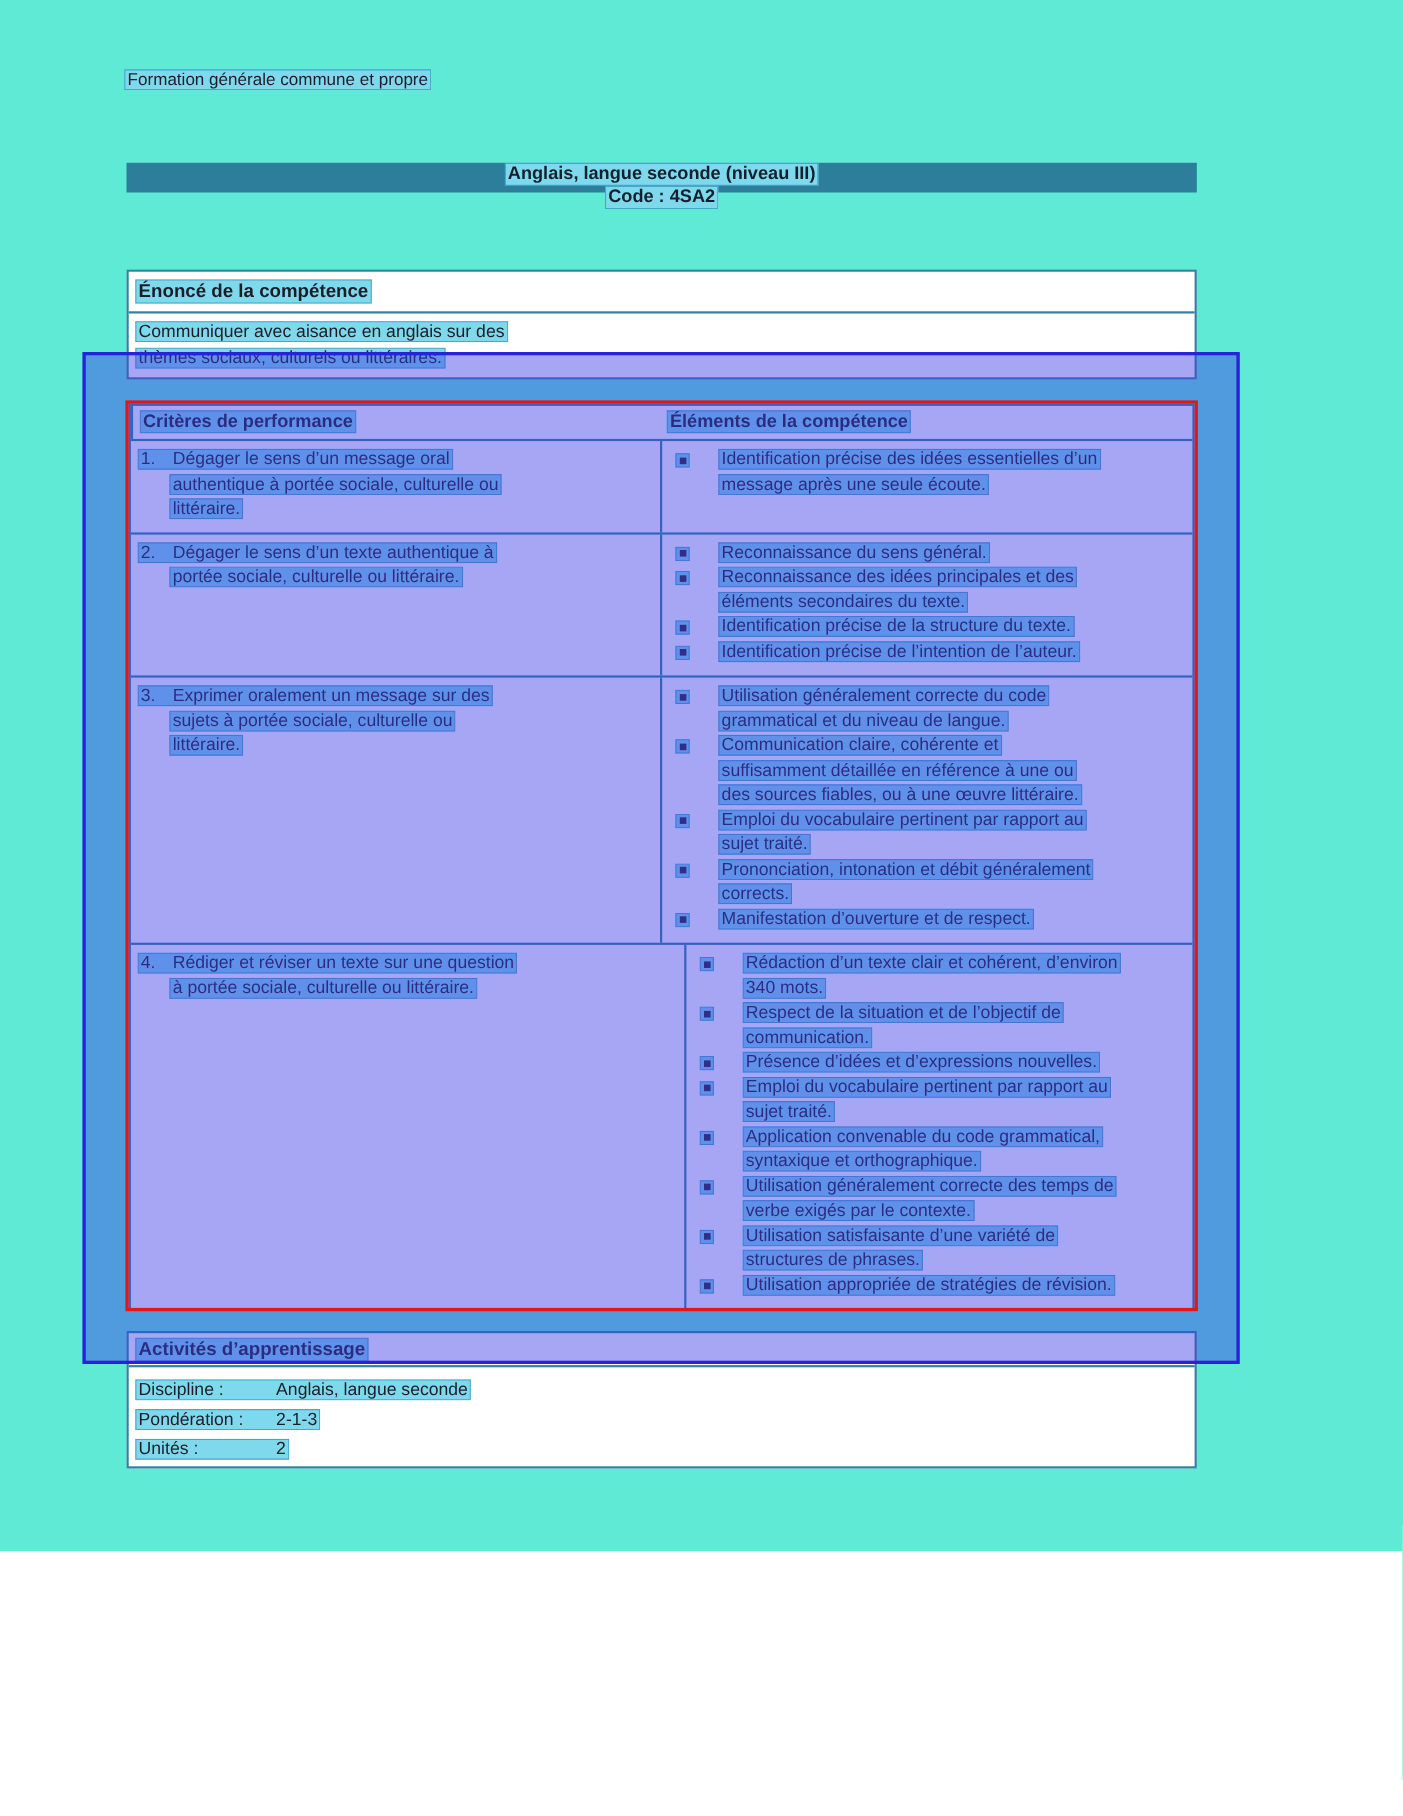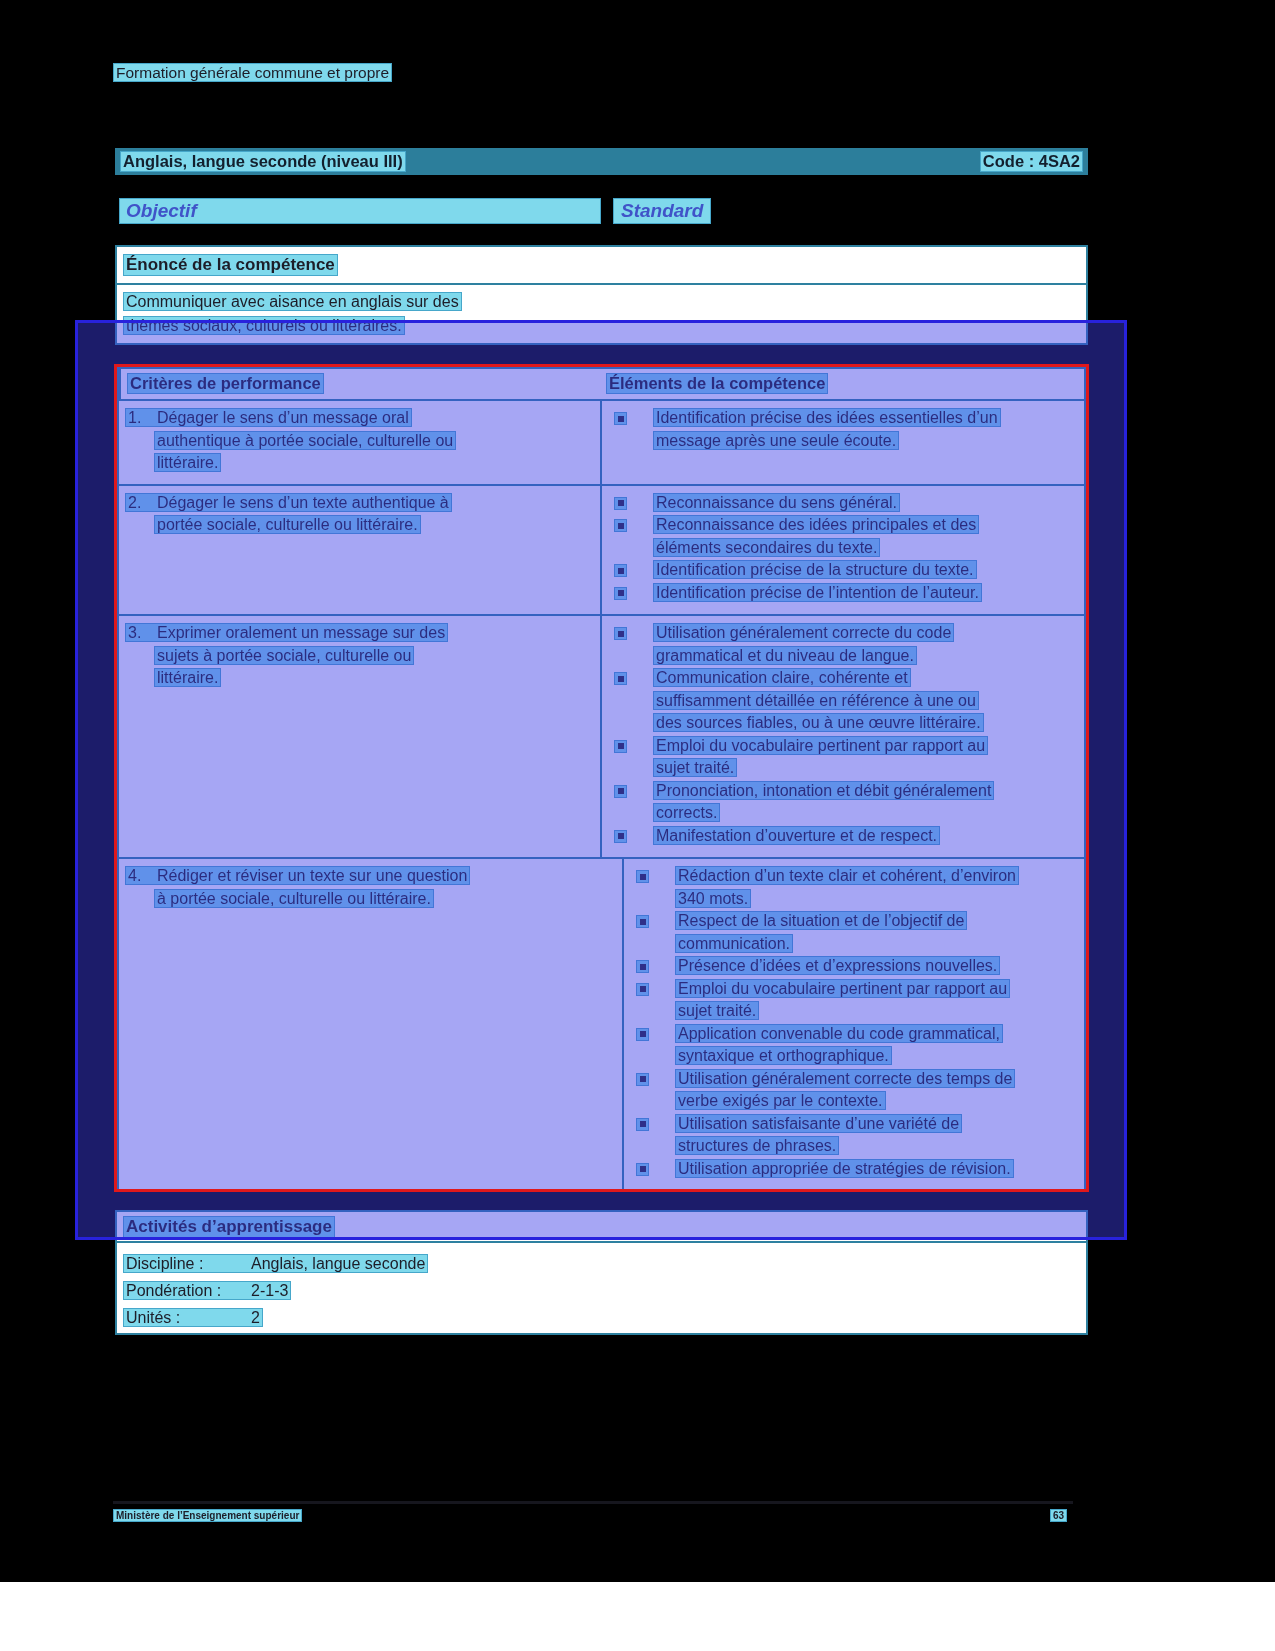--- a/index.html
+++ b/index.html
@@ -6,32 +6,32 @@
     --teal:#2e81a0;
     --bar:#2c7e9b;
     --cyan:#7fd9ec;
     --cyan-edge:rgba(23,126,175,.55);
     --ink:#1d1d28;
     --blue-head:#4053c8;
   }
   *{margin:0;padding:0;box-sizing:border-box;}
   html,body{width:1275px;height:1651px;}
   body{background:#ffffff;font-family:"Liberation Sans",sans-serif;color:var(--ink);}
-  .page{position:relative;width:1275px;height:1582px;background:#000000;overflow:hidden;}
+  .page{position:relative;width:1275px;height:1410px;background:#5eead4;overflow:hidden;}
 
   .hl{background:var(--cyan);box-shadow:inset 0 0 0 1px var(--cyan-edge);
       padding:1px 3px;-webkit-box-decoration-break:clone;box-decoration-break:clone;}
   .bold{font-weight:bold;}
   .pre{white-space:pre-line;}
 
   .doc-header{position:absolute;left:113px;top:64px;font-size:15.5px;}
 
   .title-bar{position:absolute;left:115px;top:148px;width:973px;height:27px;background:var(--bar);
       display:flex;align-items:center;justify-content:space-between;padding:0 5px;
-      font-size:16.5px;font-weight:bold;color:#13202e;}
+      font-size:16.5px;font-weight:bold;color:#13202e;flex-direction:column;}
 
   .headings{position:absolute;left:115px;top:198px;width:973px;height:27px;}
   .objectif-box{position:absolute;left:4px;top:0;width:482px;height:26px;display:flex;align-items:center;padding-left:7px;}
   .standard-box{position:absolute;left:498px;top:0;height:26px;display:flex;align-items:center;padding:0 8px;}
   .blue-head{font-size:19px;font-weight:bold;font-style:italic;color:var(--blue-head);}
 
   .bbox{position:absolute;left:115px;width:973px;border:2px solid var(--teal);background:#fff;}
   .bbox-header{border-bottom:2px solid var(--teal);display:flex;align-items:center;padding-left:6px;font-size:17px;}
   .enonce{top:245px;}
   .enonce .bbox-header{height:38px;}
@@ -74,28 +74,20 @@
 
   <div class="doc-header">
     <span class="hl">Formation générale commune et propre</span>
   </div>
 
   <div class="title-bar">
     <span class="hl">Anglais, langue seconde (niveau III)</span>
     <span class="hl">Code : 4SA2</span>
   </div>
 
-  <div class="headings">
-    <div class="hl objectif-box">
-      <span class="blue-head">Objectif</span>
-    </div>
-    <div class="hl standard-box">
-      <span class="blue-head">Standard</span>
-    </div>
-  </div>
 
   <div class="bbox enonce">
     <div class="bbox-header">
       <span class="hl bold">Énoncé de la compétence</span>
     </div>
     <div class="enonce-content">
       <div class="pre enonce-body"><span class="hl">Communiquer avec aisance en anglais sur des
 thèmes sociaux, culturels ou littéraires.</span></div>
     </div>
   </div>

